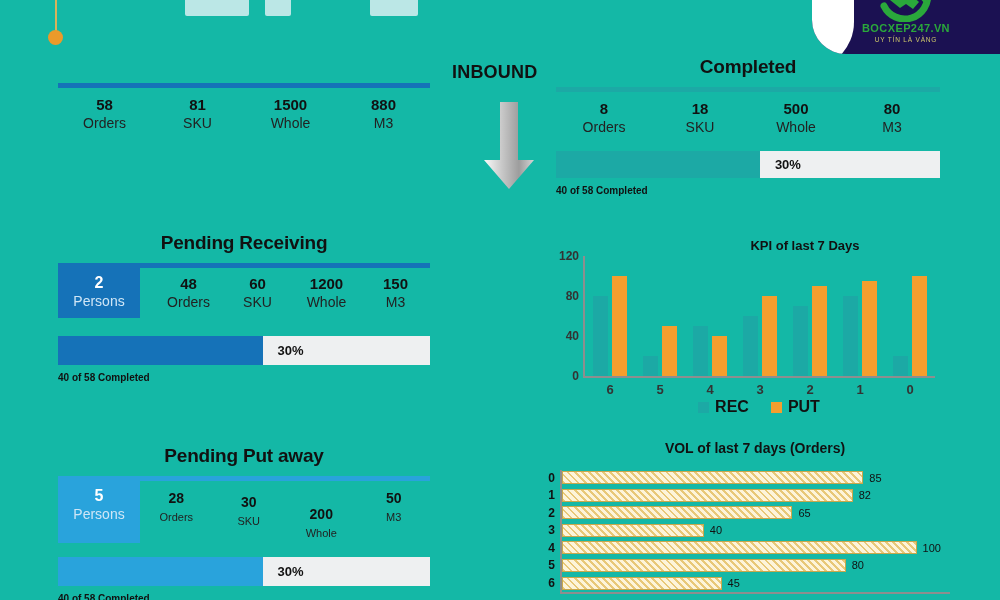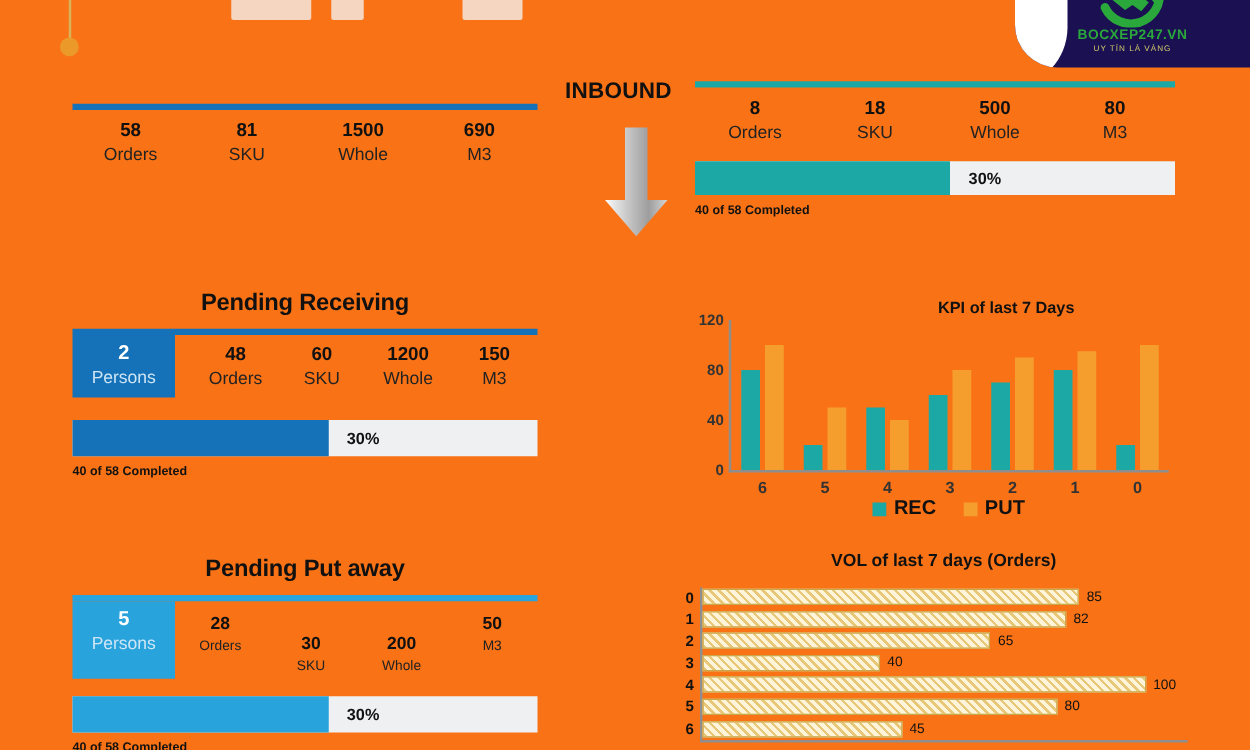--- a/index.html
+++ b/index.html
@@ -3,21 +3,21 @@
 <meta charset="utf-8">
 <title>Warehouse Inbound Dashboard</title>
 <style>
   * { box-sizing: border-box; margin: 0; padding: 0; }
   html, body {
     width: 1000px; height: 600px;
     background: #ffffff;
     font-family: "Liberation Sans", sans-serif;
     overflow: hidden;
   }
-  #stage { position: relative; width: 1000px; height: 600px; background: #f97316; }
+  #stage { position: relative; width: 1000px; height: 600px; background: #14b8a6; }
 
   
   .tl-line { position: absolute; left: 55px; top: -4px; width: 2px; height: 44px; background: #d9b35c; }
   .tl-dot  { position: absolute; left: 48px; top: 30px; width: 15px; height: 15px; border-radius: 50%; background: #eb9a2a; }
 
   
   .ghost { position: absolute; top: -2px; height: 18px; background: #f3f7fb; border-radius: 2px; opacity: .75; }
 
   
   .logo-wrap { position: absolute; right: 0; top: -38px; width: 188px; height: 92px;
@@ -131,21 +131,21 @@
       </div>
       <div class="metric">
         <div class="m-val">81</div>
         <div class="m-lab">SKU</div>
       </div>
       <div class="metric">
         <div class="m-val">1500</div>
         <div class="m-lab">Whole</div>
       </div>
       <div class="metric">
-        <div class="m-val">690</div>
+        <div class="m-val">880</div>
         <div class="m-lab">M3</div>
       </div>
     </div>
   </div>
 
   <div class="panel" style="left:58px; top:232px; width:372px;">
     <div class="panel-title">Pending Receiving</div>
     <div class="rule blue"></div>
     <div class="metrics" style="margin-top:0;">
       <div class="persons dark">
@@ -181,21 +181,21 @@
     <div class="rule light"></div>
     <div class="metrics" style="margin-top:0;">
       <div class="persons light">
         <div class="p-val">5</div>
         <div class="p-lab">Persons</div>
       </div>
       <div class="metric small" style="padding-top:8px;">
         <div class="m-val">28</div>
         <div class="m-lab">Orders</div>
       </div>
-      <div class="metric small" style="padding-top:24px;">
+      <div class="metric small" style="padding-top:12px;">
         <div class="m-val">30</div>
         <div class="m-lab">SKU</div>
       </div>
       <div class="metric small" style="padding-top:24px;">
         <div class="m-val">200</div>
         <div class="m-lab">Whole</div>
       </div>
       <div class="metric small" style="padding-top:8px;">
         <div class="m-val">50</div>
         <div class="m-lab">M3</div>
@@ -215,20 +215,21 @@
         <stop offset="0%" stop-color="#fbfbfb"></stop>
         <stop offset="35%" stop-color="#c9c9c9"></stop>
         <stop offset="70%" stop-color="#9d9d9d"></stop>
         <stop offset="100%" stop-color="#d6d6d6"></stop>
       </linearGradient>
     </defs>
     <path d="M22 2 H40 V60 H56 L31 89 L6 60 H22 Z" fill="url(#arrGrad)"></path>
   </svg>
 
   <div class="panel" style="left:556px; top:56px; width:384px;">
+    <div class="panel-title">Completed</div>
     <div class="rule teal"></div>
     <div class="metrics">
       <div class="metric">
         <div class="m-val">8</div>
         <div class="m-lab">Orders</div>
       </div>
       <div class="metric">
         <div class="m-val">18</div>
         <div class="m-lab">SKU</div>
       </div>

